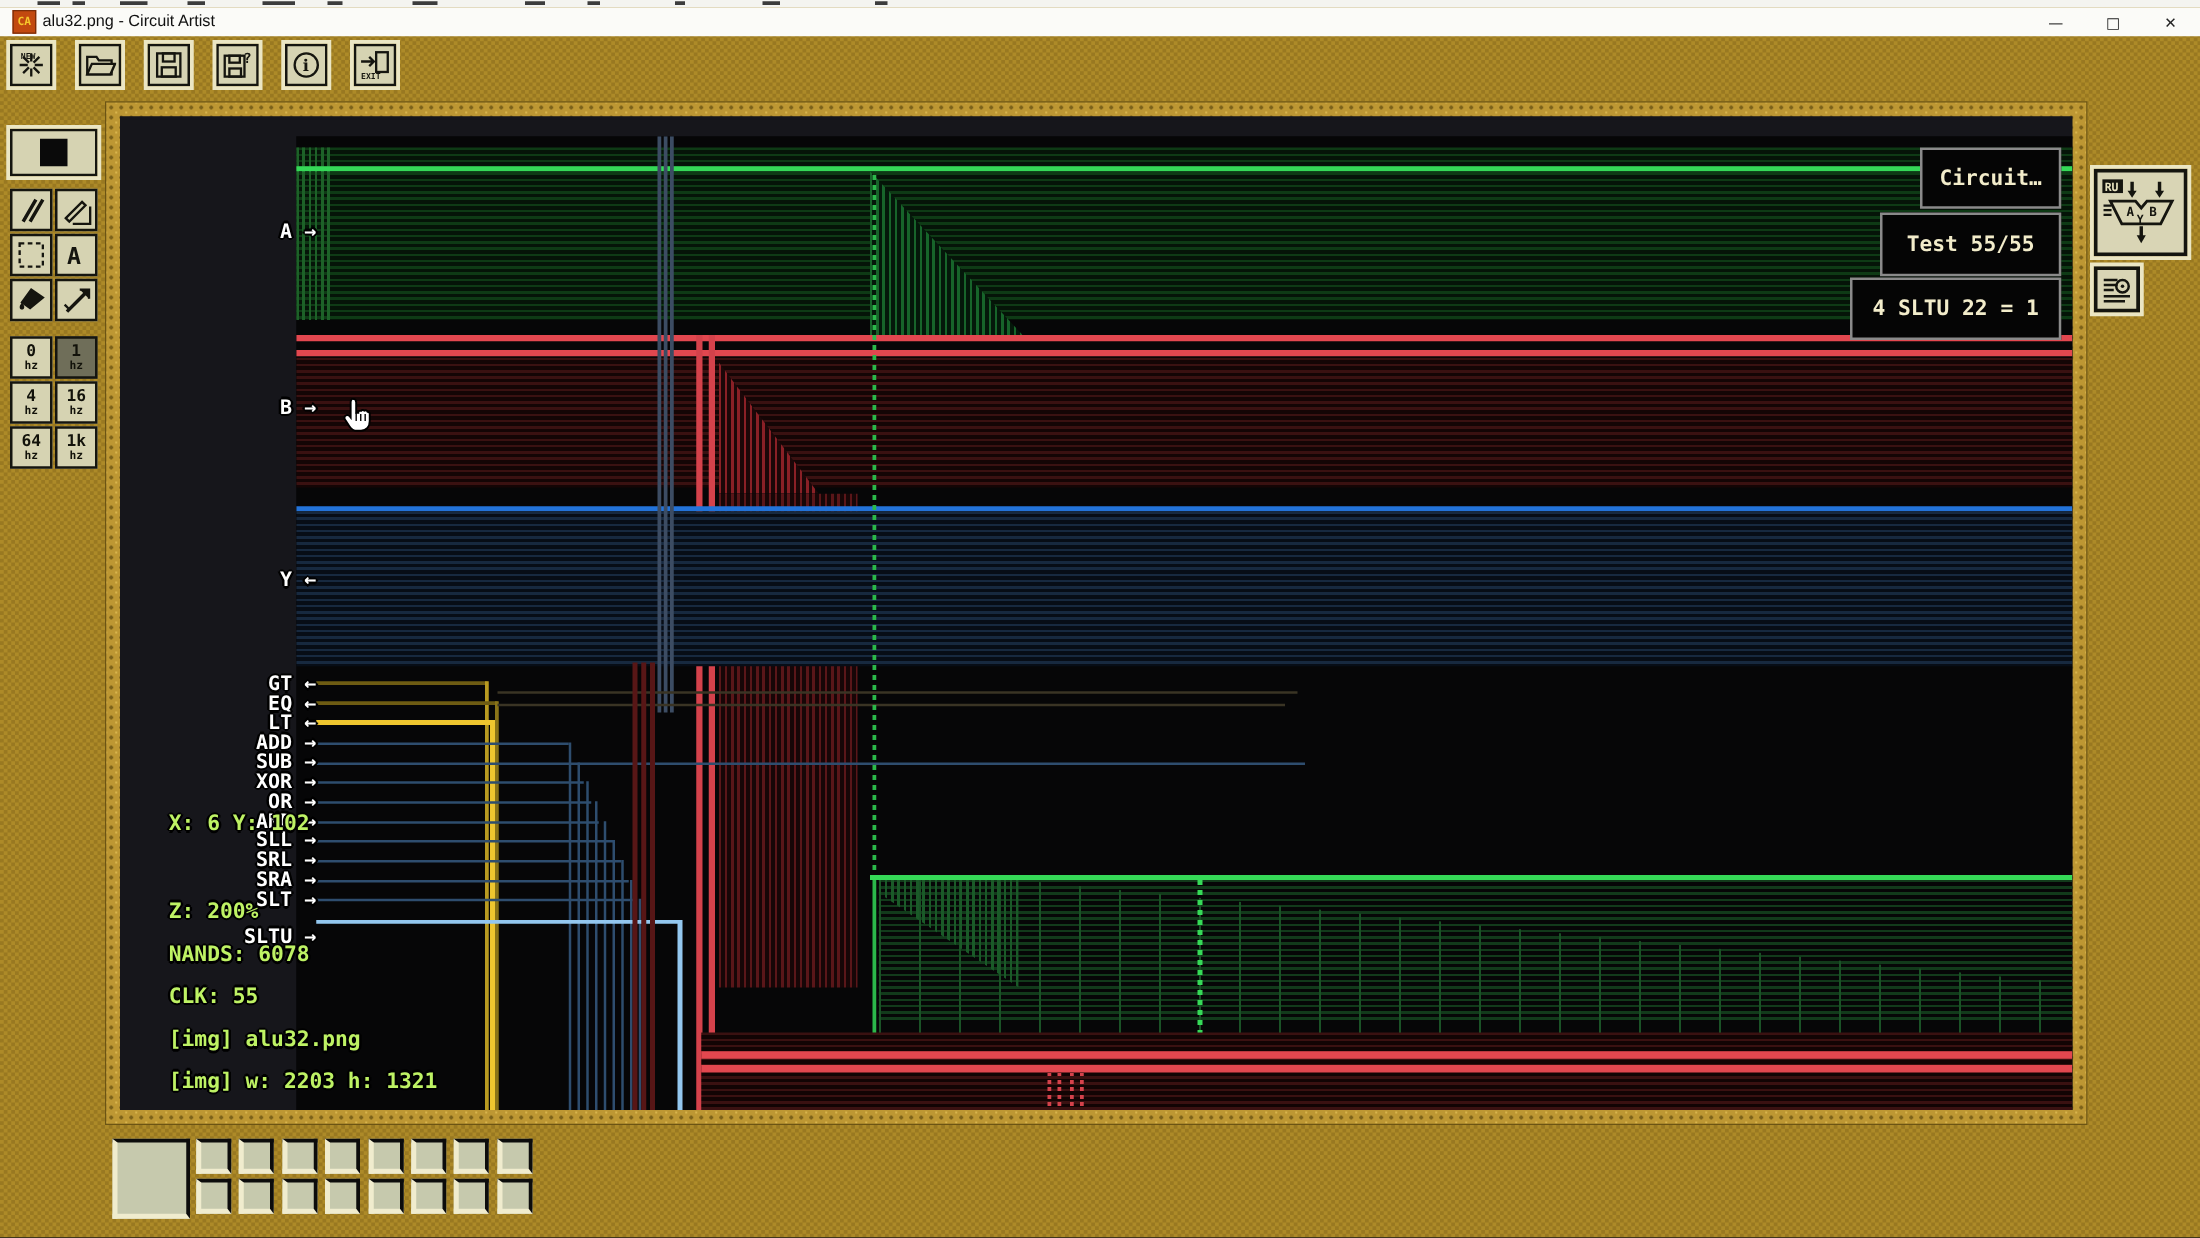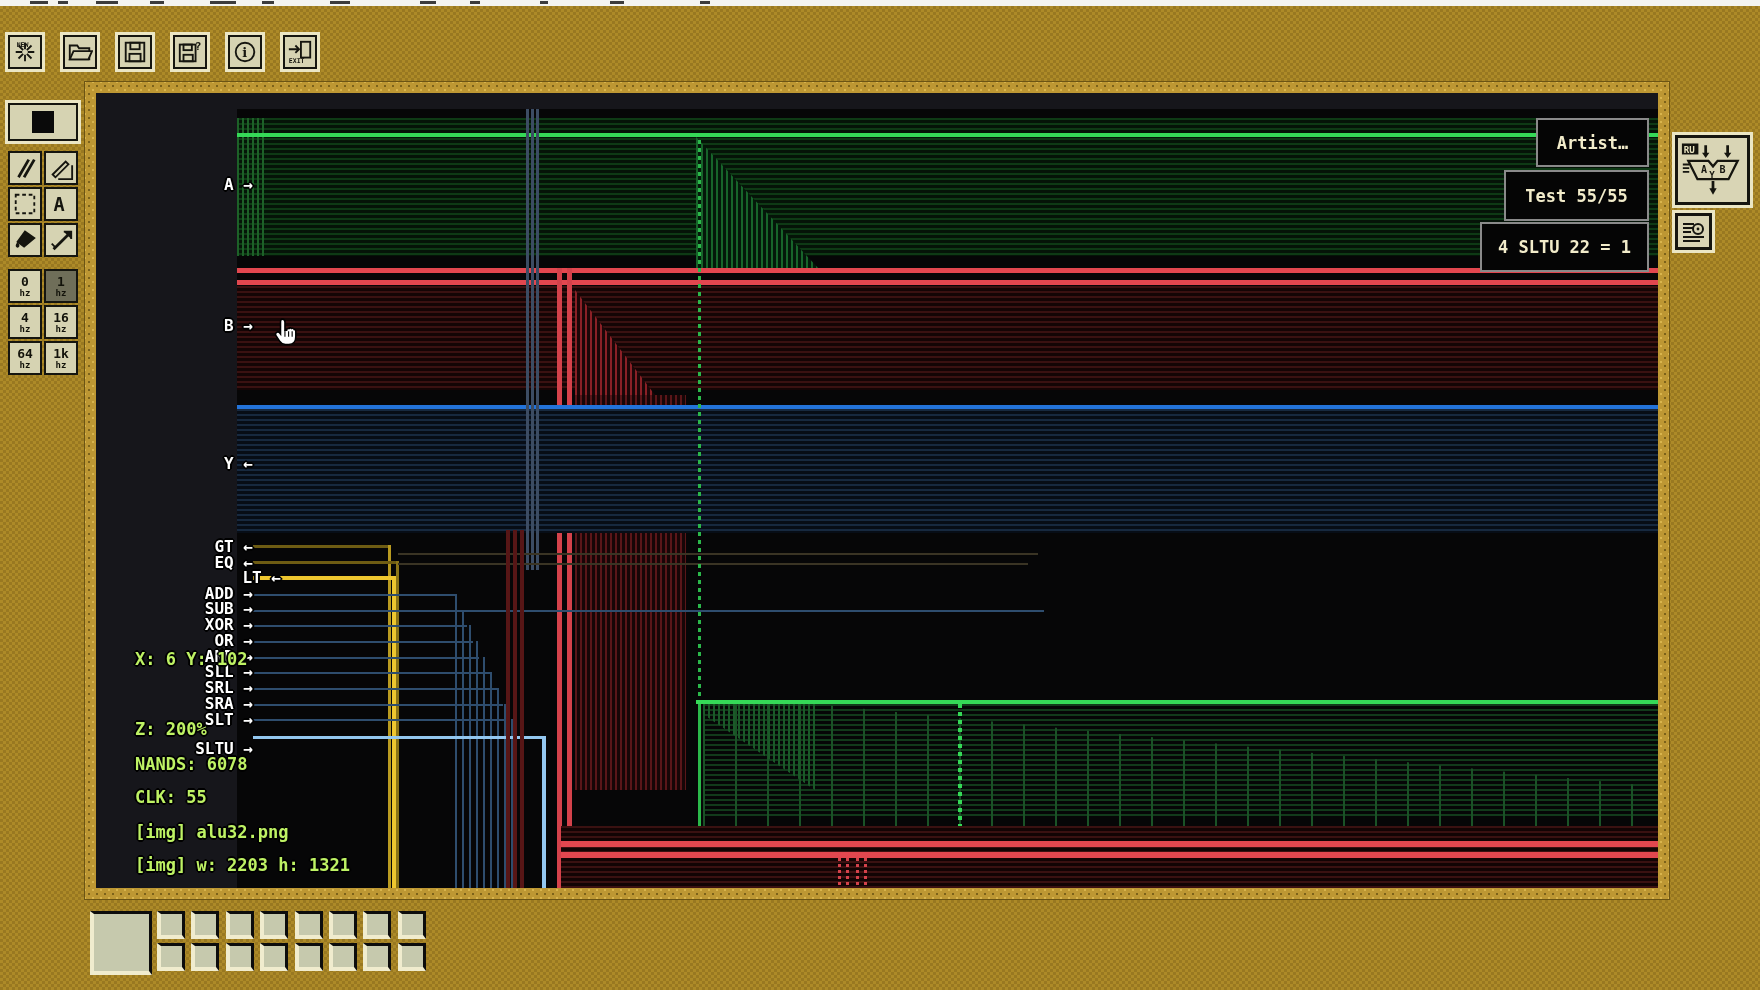--- a/index.html
+++ b/index.html
@@ -103,20 +103,27 @@
       <div class="sliver-mark" style="left: 210px; width: 26px;"></div>
       <div class="sliver-mark" style="left: 262px; width: 12px;"></div>
       <div class="sliver-mark" style="left: 330px; width: 20px;"></div>
       <div class="sliver-mark" style="left: 420px; width: 16px;"></div>
       <div class="sliver-mark" style="left: 470px; width: 10px;"></div>
       <div class="sliver-mark" style="left: 540px; width: 8px;"></div>
       <div class="sliver-mark" style="left: 610px; width: 14px;"></div>
       <div class="sliver-mark" style="left: 700px; width: 10px;"></div>
     </div>
 
+  <div id="titlebar">
+    <div id="win-icon">CA</div>
+    <div id="win-title">alu32.png - Circuit Artist</div>
+    <div class="win-ctl" style="left:1622px;">—</div>
+    <div class="win-ctl" style="left:1668px;">□</div>
+    <div class="win-ctl" style="left:1714px;">✕</div>
+  </div>
 
   <div id="toolbar">
       <div class="tbtn">
         <svg width="26" height="26" viewBox="0 0 28 28" fill="none" stroke="#15150f" stroke-width="2">
           <path d="M14 4 V11 M14 17 V24 M4 14 H11 M17 14 H24 M7 7 L12 12 M21 7 L16 12 M7 21 L12 16 M21 21 L16 16"></path>
           <text x="5" y="9" stroke="none" fill="#15150f" font-size="7" font-weight="bold" font-family="DejaVu Sans Mono,monospace">NEW</text>
         </svg>
       </div>
       <div class="tbtn">
         <svg width="26" height="26" viewBox="0 0 28 28" fill="none" stroke="#15150f" stroke-width="2">
@@ -298,38 +305,38 @@
         <div class="tr r-dashv" style="left: 609px; top: 749px; width: 3px; height: 30px;"></div>
         <div class="tr r-dashv" style="left: 619px; top: 749px; width: 3px; height: 30px;"></div>
         <div class="tr r-dashv" style="left: 627px; top: 749px; width: 3px; height: 30px;"></div>
       </div>
     <div id="canvas-texts">
         <div class="px port" style="top: 82px;">A →</div>
         <div class="px port" style="top: 223px;">B →</div>
         <div class="px port" style="top: 361px;">Y ←</div>
         <div class="px port" style="top: 444px;">GT ←</div>
         <div class="px port" style="top: 460px;">EQ ←</div>
-        <div class="px port" style="top: 475px; padding-left: 28px;">LT ←</div>
+        <div class="px port" style="top: 475px;">LT ←</div>
         <div class="px port" style="top: 491px;">ADD →</div>
         <div class="px port" style="top: 506px;">SUB →</div>
         <div class="px port" style="top: 522px;">XOR →</div>
         <div class="px port" style="top: 538px;">OR →</div>
         <div class="px port" style="top: 554px;">AND →</div>
         <div class="px port" style="top: 569px;">SLL →</div>
         <div class="px port" style="top: 585px;">SRL →</div>
         <div class="px port" style="top: 601px;">SRA →</div>
         <div class="px port" style="top: 617px;">SLT →</div>
         <div class="px port" style="top: 646px;">SLTU →</div>
         <div class="px stat" style="top: 556px;">X: 6 Y: 102</div>
         <div class="px stat" style="top: 626px;">Z: 200%</div>
         <div class="px stat" style="top: 661px;">NANDS: 6078</div>
         <div class="px stat" style="top: 694px;">CLK: 55</div>
         <div class="px stat" style="top: 729px;">[img] alu32.png</div>
         <div class="px stat" style="top: 762px;">[img] w: 2203 h: 1321</div>
-        <div class="overlay-box" style="left: 1440px; top: 25px; width: 109px; height: 45px;">Artist…</div>
+        <div class="overlay-box" style="left: 1440px; top: 25px; width: 109px; height: 45px;">Circuit…</div>
         <div class="overlay-box" style="left: 1408px; top: 77px; width: 141px; height: 47px;">Test 55/55</div>
         <div class="overlay-box" style="left: 1384px; top: 129px; width: 165px; height: 46px;">4 SLTU 22 = 1</div>
       </div>
     <svg id="cursor" width="27" height="31" viewBox="0 0 24 28" style="left: 176px; top: 225px;">
       <path d="M9 1 C10.7 1 11.5 2 11.5 3.5 L11.5 11 L13 11 C13 10 14 9.3 15 9.6 C15.6 8.9 16.8 8.9 17.5 9.5 C18.3 9 19.5 9.4 19.8 10.4 C20.6 10.4 21.3 11.1 21.3 12 L21.3 17 C21.3 21 19 24 15 24 L12 24 C9.5 24 8 22.8 6.7 20.9 L3.4 15.9 C2.7 14.9 3 13.6 4 13 C4.9 12.4 6.1 12.6 6.8 13.5 L7.5 14.4 L7.5 3.5 C7.5 2 8.3 1 9 1 Z" fill="#ffffff" stroke="#000000" stroke-width="1.4"></path>
       <path d="M11.5 11 L11.5 17 M14.8 12 L14.8 17 M18 12 L18 17" stroke="#000" stroke-width="1"></path>
     </svg>
   </div>
 
   <div class="side-btn" id="run-btn" style="left:1675px;top:107px;width:75px;height:70px;">

